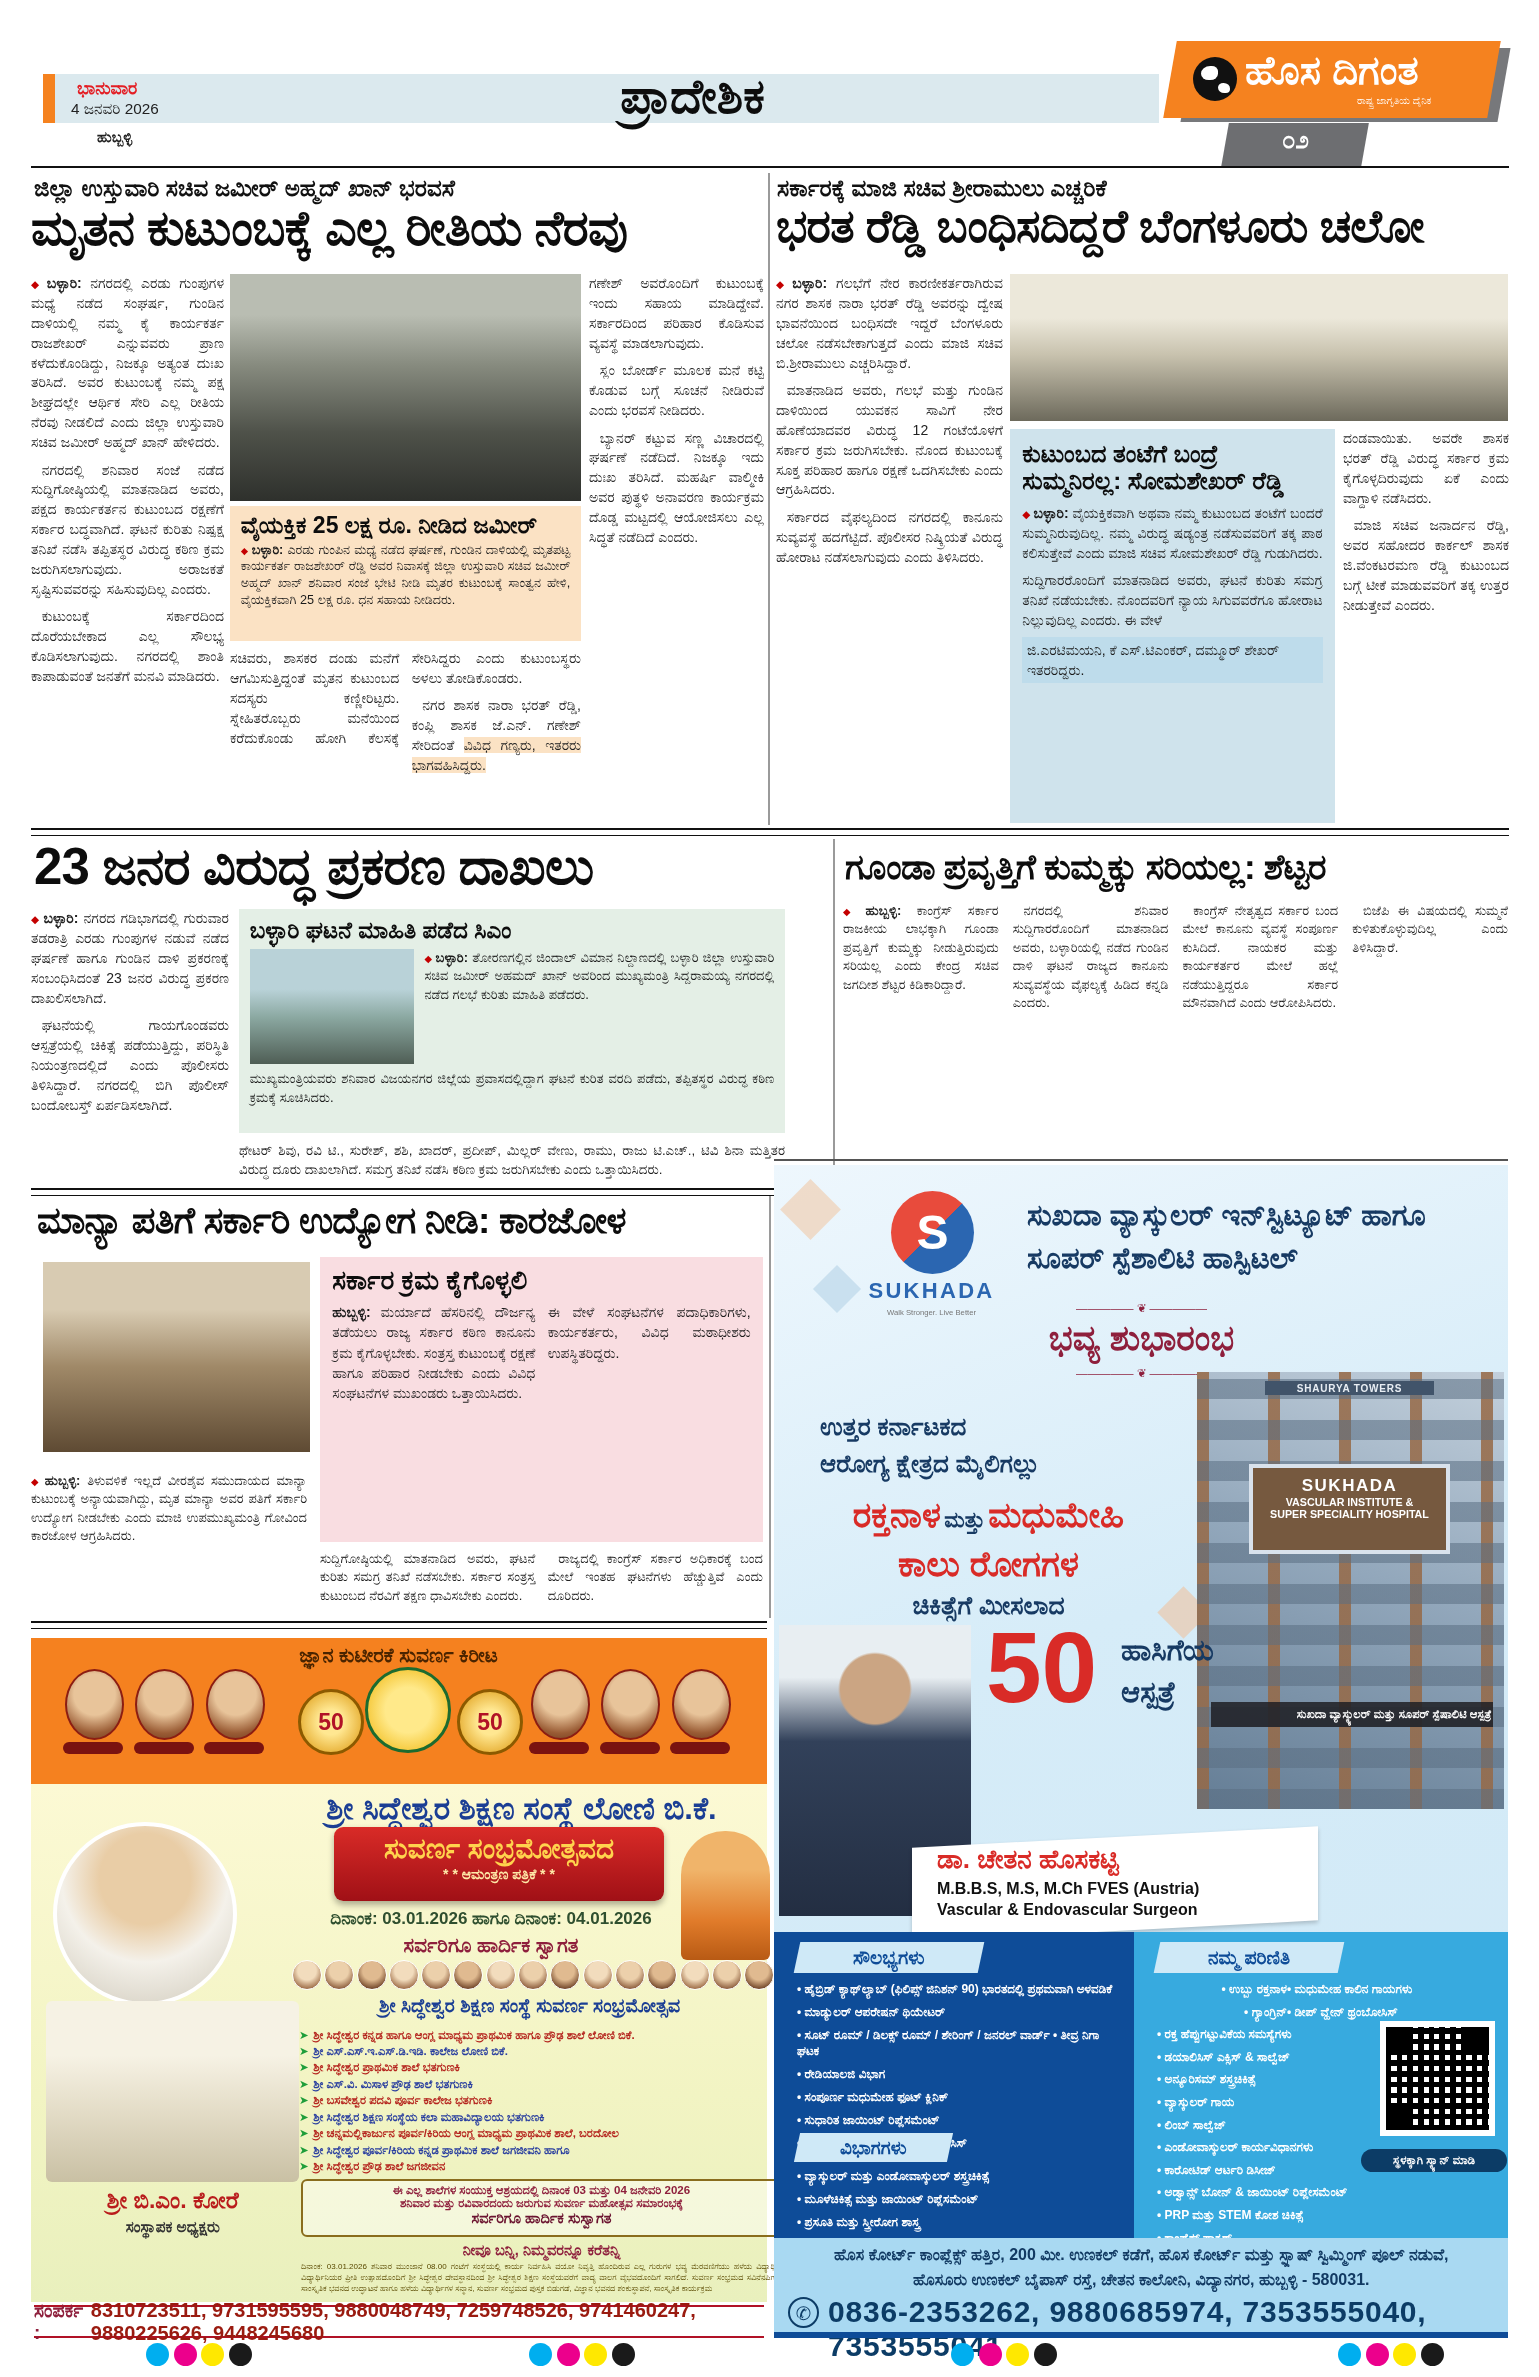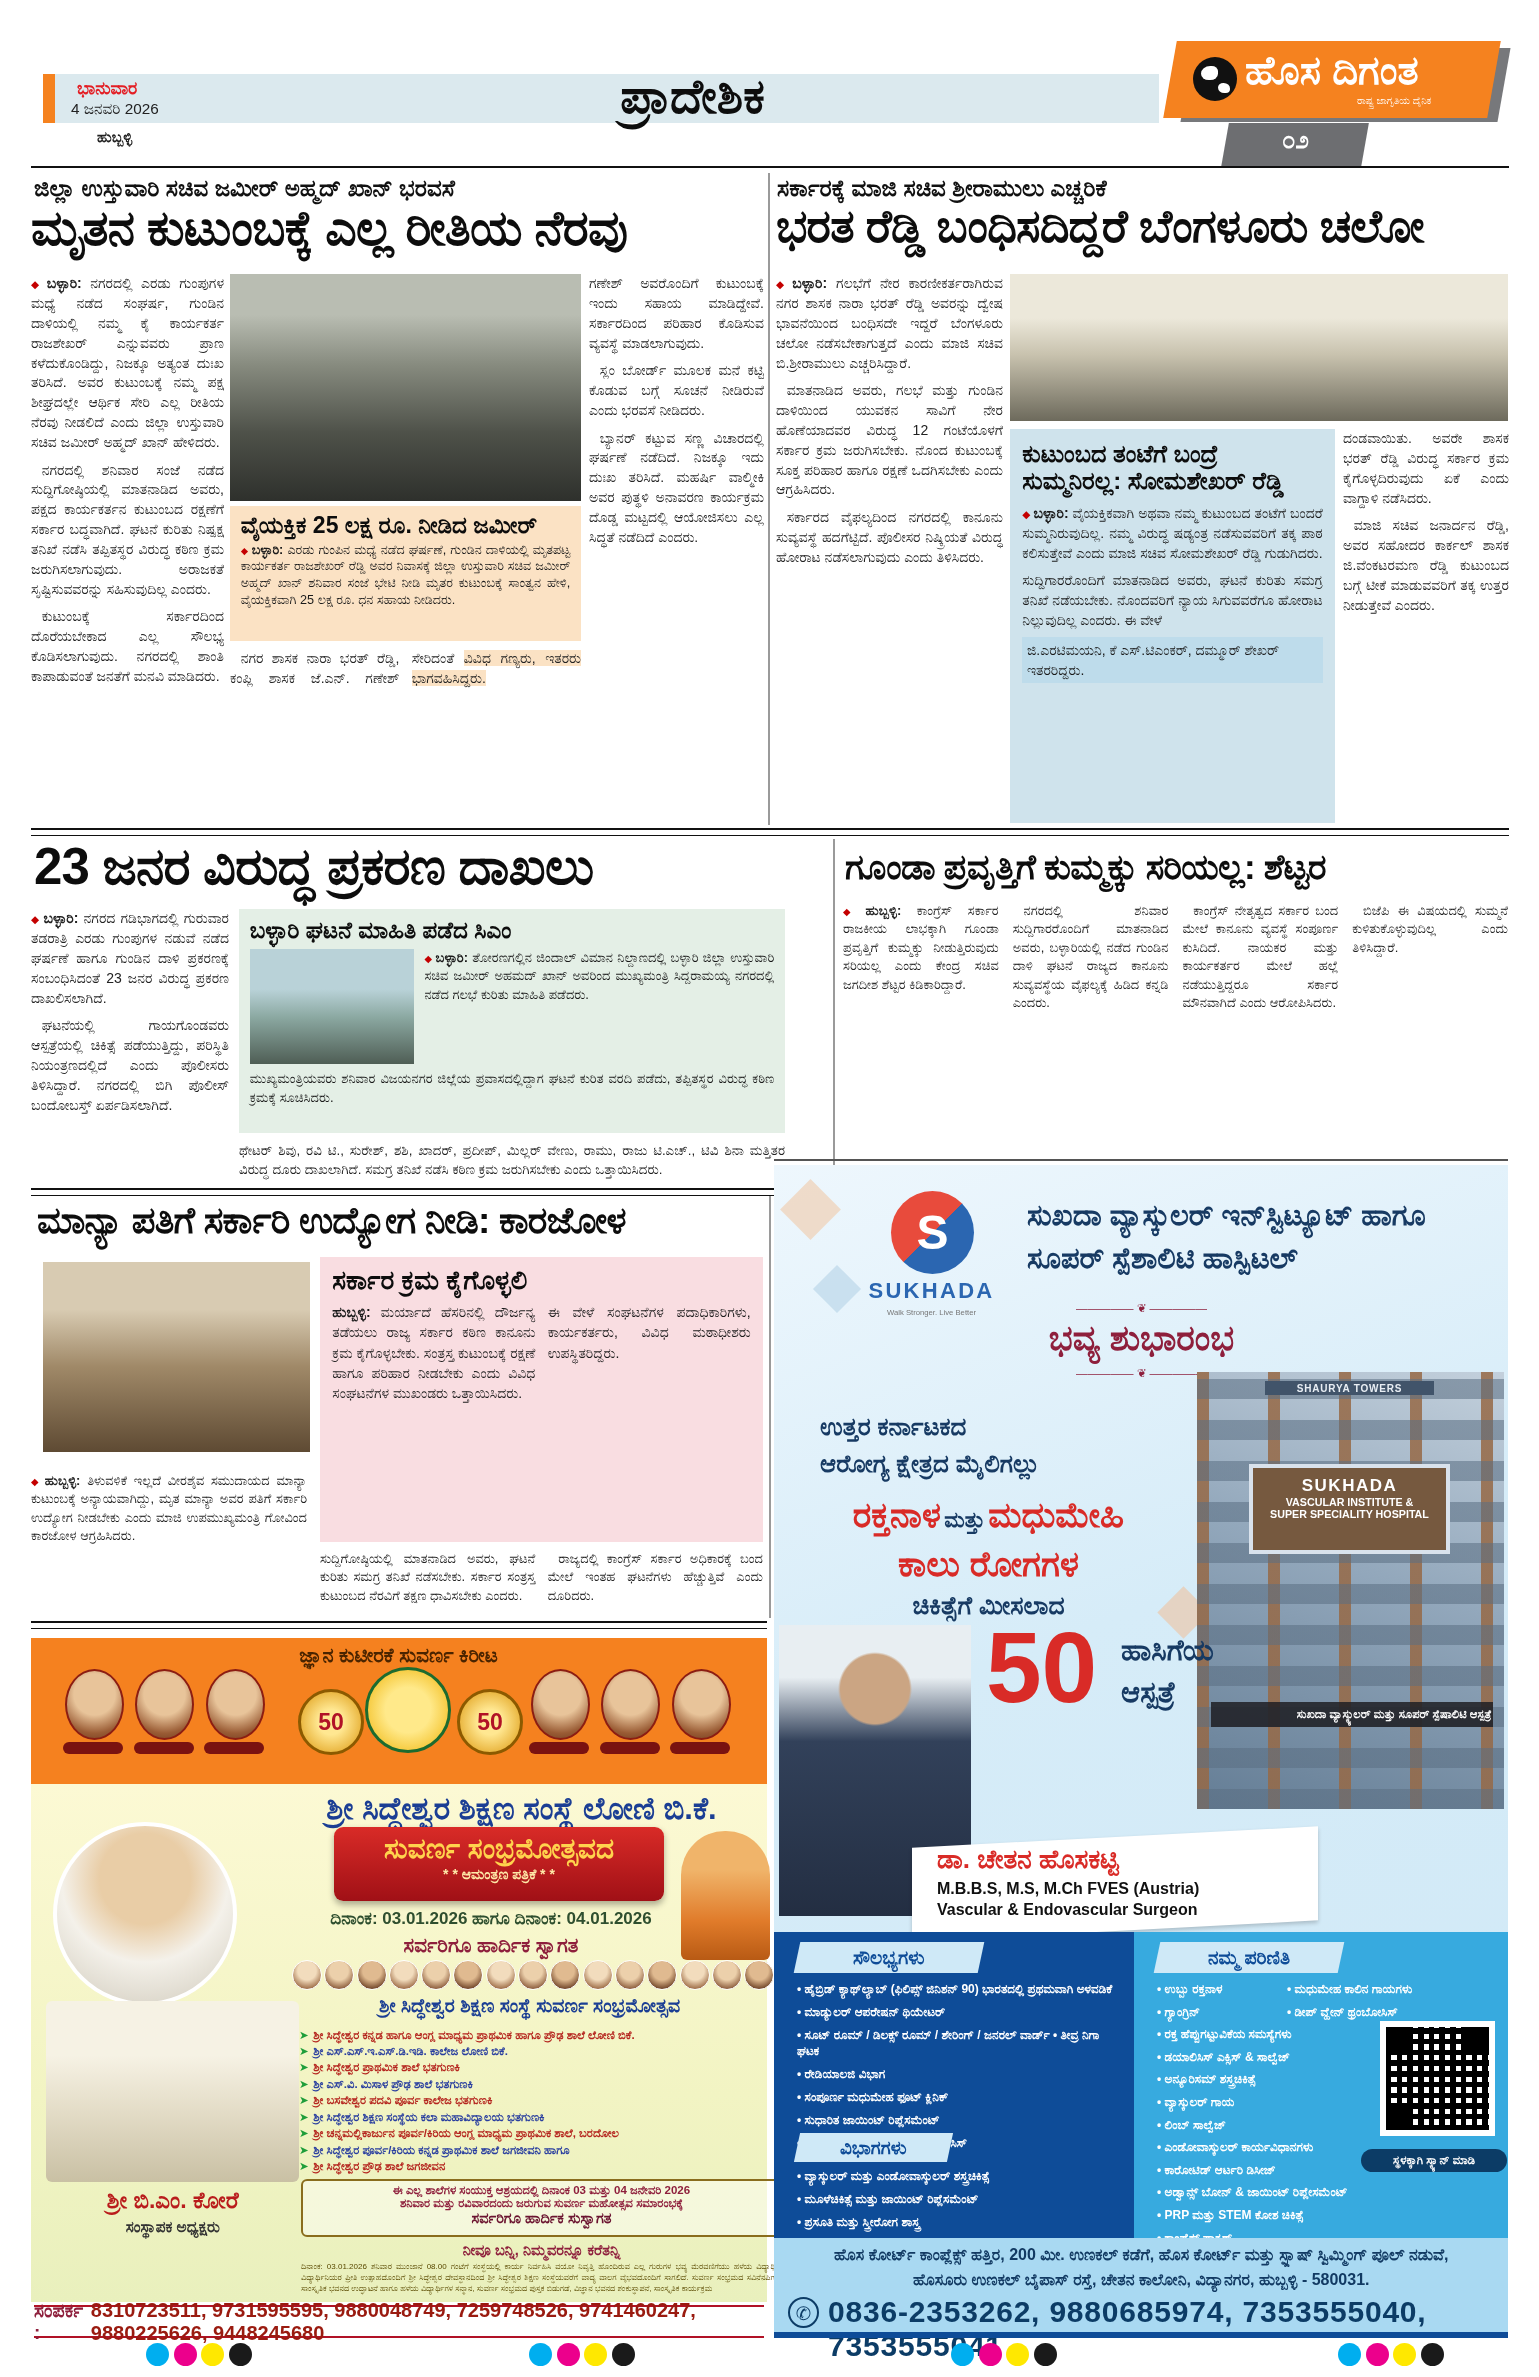--- a/index.html
+++ b/index.html
@@ -49,21 +49,21 @@
   .school-it .arr{color:#1e9e3a;margin-right:4.6px;font-weight:bold;}
   
   .chip{background:#cfe9f7;transform:skewX(-12deg);display:flex;align-items:center;justify-content:center;}
   .chip>span{transform:skewX(12deg);font-weight:bold;color:#0e4c98;}
   .wlist{list-style:none;margin:0;padding:0;color:#fff;}
   .wlist li{font-size:12px;line-height:1.33;margin:0 0 7px 0;font-weight:bold;}
   .wlist li:before{content:"•  ";}
   .explist{display:flex;flex-wrap:wrap;}
   .explist .ei{font-size:12px;line-height:1.3;margin:0 0 7px 0;font-weight:bold;color:#fff;width:230px;}
   .explist .ei:before{content:"•  ";}
-  .explist .ei:nth-child(1),.explist .ei:nth-child(3){width:130px;}
+  .explist .ei:nth-child(1),.explist .ei:nth-child(3){width:130px;text-align:right;}
   .explist .ei:nth-child(2),.explist .ei:nth-child(4){width:207px;}
   .qr{background:#fff;padding:6.1px;}
   .qrpat{width:100%;height:100%;
      background:
        linear-gradient(#000,#000) 0 0/26px 26px no-repeat,
        linear-gradient(#000,#000) 100% 0/26px 26px no-repeat,
        linear-gradient(#000,#000) 0 100%/26px 26px no-repeat,
        repeating-linear-gradient(0deg,#000 0 5.4px,transparent 5.4px 10.7px),
        repeating-linear-gradient(90deg,#000 0 5.4px,#fff 5.4px 10.7px);}
   .dots span{display:inline-block;width:23px;height:23px;border-radius:50%;margin-right:4.6px;}
@@ -116,20 +116,21 @@
 
   <div class="abs peach" style="left:230px;top:506px;width:351px;height:135px;padding:6.1px 10.7px;box-sizing:border-box;">
     <div class="inset-h" style="font-size:23px;">ವೈಯಕ್ತಿಕ 25 ಲಕ್ಷ ರೂ. ನೀಡಿದ ಜಮೀರ್</div>
     <div style="font-size:12.7px;line-height:1.32;margin-top:3.1px;text-align:justify;">
       <span class="dm">◆</span><b class="dl">ಬಳ್ಳಾರಿ:</b>
       <span>ಎರಡು ಗುಂಪಿನ ಮಧ್ಯೆ ನಡೆದ ಘರ್ಷಣೆ, ಗುಂಡಿನ ದಾಳಿಯಲ್ಲಿ ಮೃತಪಟ್ಟ ಕಾರ್ಯಕರ್ತ ರಾಜಶೇಖರ್ ರೆಡ್ಡಿ ಅವರ ನಿವಾಸಕ್ಕೆ ಜಿಲ್ಲಾ ಉಸ್ತುವಾರಿ ಸಚಿವ ಜಮೀರ್ ಅಹ್ಮದ್ ಖಾನ್ ಶನಿವಾರ ಸಂಜೆ ಭೇಟಿ ನೀಡಿ ಮೃತರ ಕುಟುಂಬಕ್ಕೆ ಸಾಂತ್ವನ ಹೇಳಿ, ವೈಯಕ್ತಿಕವಾಗಿ 25 ಲಕ್ಷ ರೂ. ಧನ ಸಹಾಯ ನೀಡಿದರು.</span>
     </div>
   </div>
 
   <div class="abs bodytxt cols2" style="left:230px;top:649px;width:351px;height:175px;overflow:hidden;font-size:14px;">
+    <p class="first">ಸಚಿವರು, ಶಾಸಕರ ದಂಡು ಮನೆಗೆ ಆಗಮಿಸುತ್ತಿದ್ದಂತೆ ಮೃತನ ಕುಟುಂಬದ ಸದಸ್ಯರು ಕಣ್ಣೀರಿಟ್ಟರು. ಸ್ನೇಹಿತರೊಬ್ಬರು ಮನೆಯಿಂದ ಕರೆದುಕೊಂಡು ಹೋಗಿ ಕೆಲಸಕ್ಕೆ ಸೇರಿಸಿದ್ದರು ಎಂದು ಕುಟುಂಬಸ್ಥರು ಅಳಲು ತೋಡಿಕೊಂಡರು.</p>
     <p><span>ನಗರ ಶಾಸಕ ನಾರಾ ಭರತ್ ರೆಡ್ಡಿ, ಕಂಪ್ಲಿ ಶಾಸಕ ಜೆ.ಎನ್. ಗಣೇಶ್ ಸೇರಿದಂತೆ</span> <span class="hl">ವಿವಿಧ ಗಣ್ಯರು, ಇತರರು ಭಾಗವಹಿಸಿದ್ದರು.</span></p>
   </div>
 
   <div class="abs bodytxt" style="left:589px;top:274px;width:175px;height:549px;overflow:hidden;">
     <p class="first">ಗಣೇಶ್ ಅವರೊಂದಿಗೆ ಕುಟುಂಬಕ್ಕೆ ಇಂದು ಸಹಾಯ ಮಾಡಿದ್ದೇವೆ. ಸರ್ಕಾರದಿಂದ ಪರಿಹಾರ ಕೊಡಿಸುವ ವ್ಯವಸ್ಥೆ ಮಾಡಲಾಗುವುದು.</p>
     <p>ಸ್ಲಂ ಬೋರ್ಡ್ ಮೂಲಕ ಮನೆ ಕಟ್ಟಿ ಕೊಡುವ ಬಗ್ಗೆ ಸೂಚನೆ ನೀಡಿರುವೆ ಎಂದು ಭರವಸೆ ನೀಡಿದರು.</p>
     <p>ಬ್ಯಾನರ್ ಕಟ್ಟುವ ಸಣ್ಣ ವಿಚಾರದಲ್ಲಿ ಘರ್ಷಣೆ ನಡೆದಿದೆ. ನಿಜಕ್ಕೂ ಇದು ದುಃಖ ತರಿಸಿದೆ. ಮಹರ್ಷಿ ವಾಲ್ಮೀಕಿ ಅವರ ಪುತ್ಥಳಿ ಅನಾವರಣ ಕಾರ್ಯಕ್ರಮ ದೊಡ್ಡ ಮಟ್ಟದಲ್ಲಿ ಆಯೋಜಿಸಲು ಎಲ್ಲ ಸಿದ್ಧತೆ ನಡೆದಿದೆ ಎಂದರು.</p>
   </div>
 
   <div class="abs vrule" style="left:768px;top:173px;height:652px;"></div>

